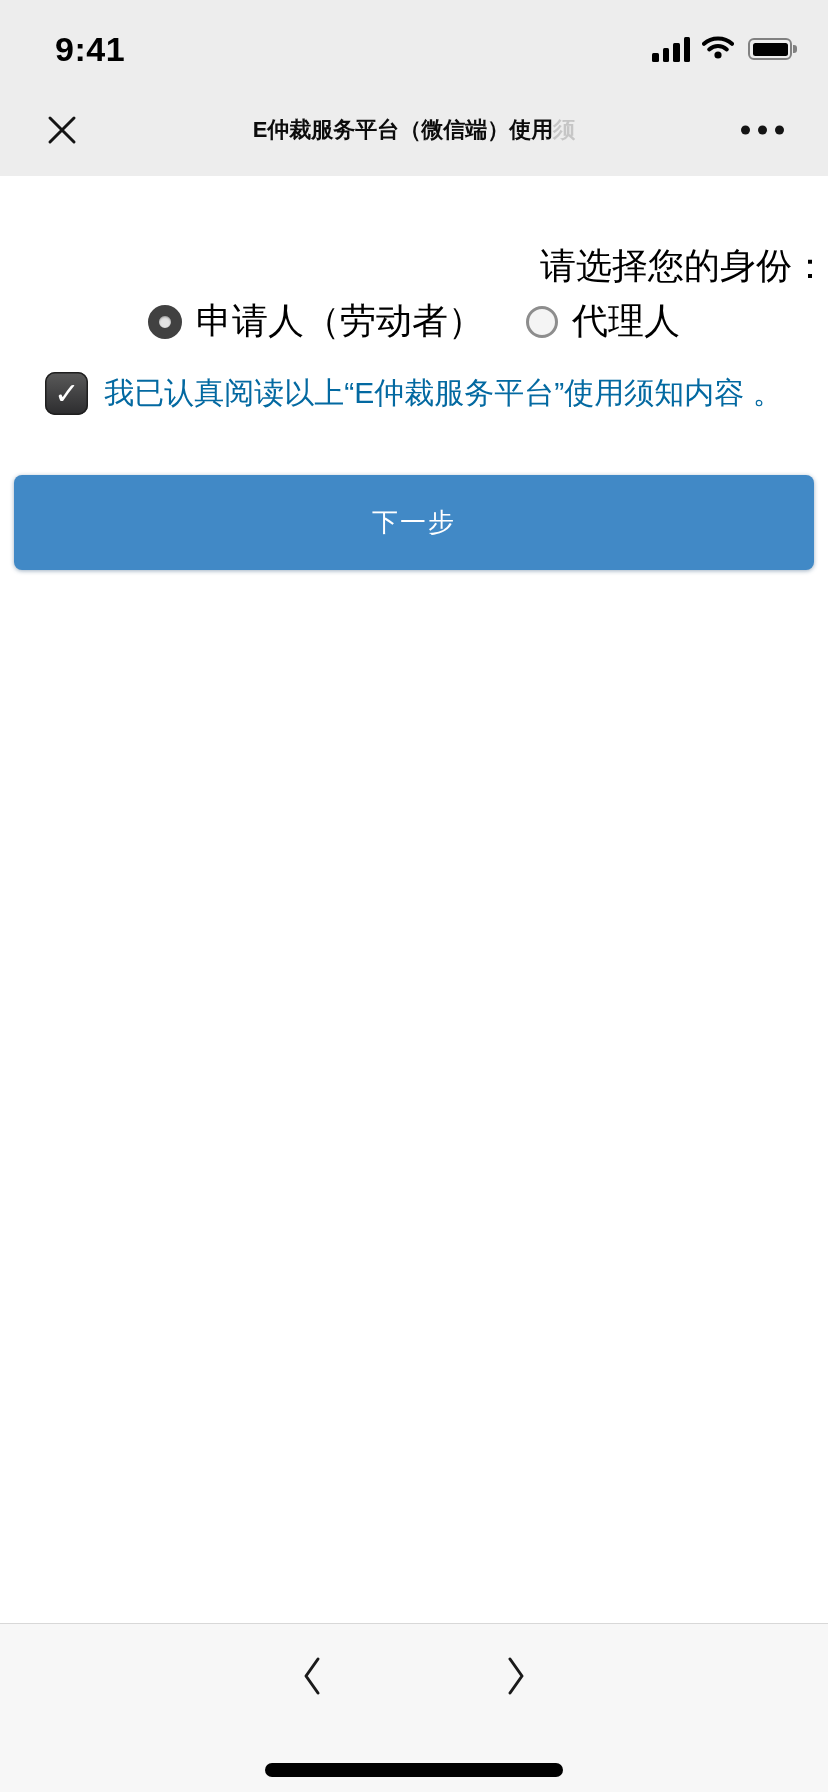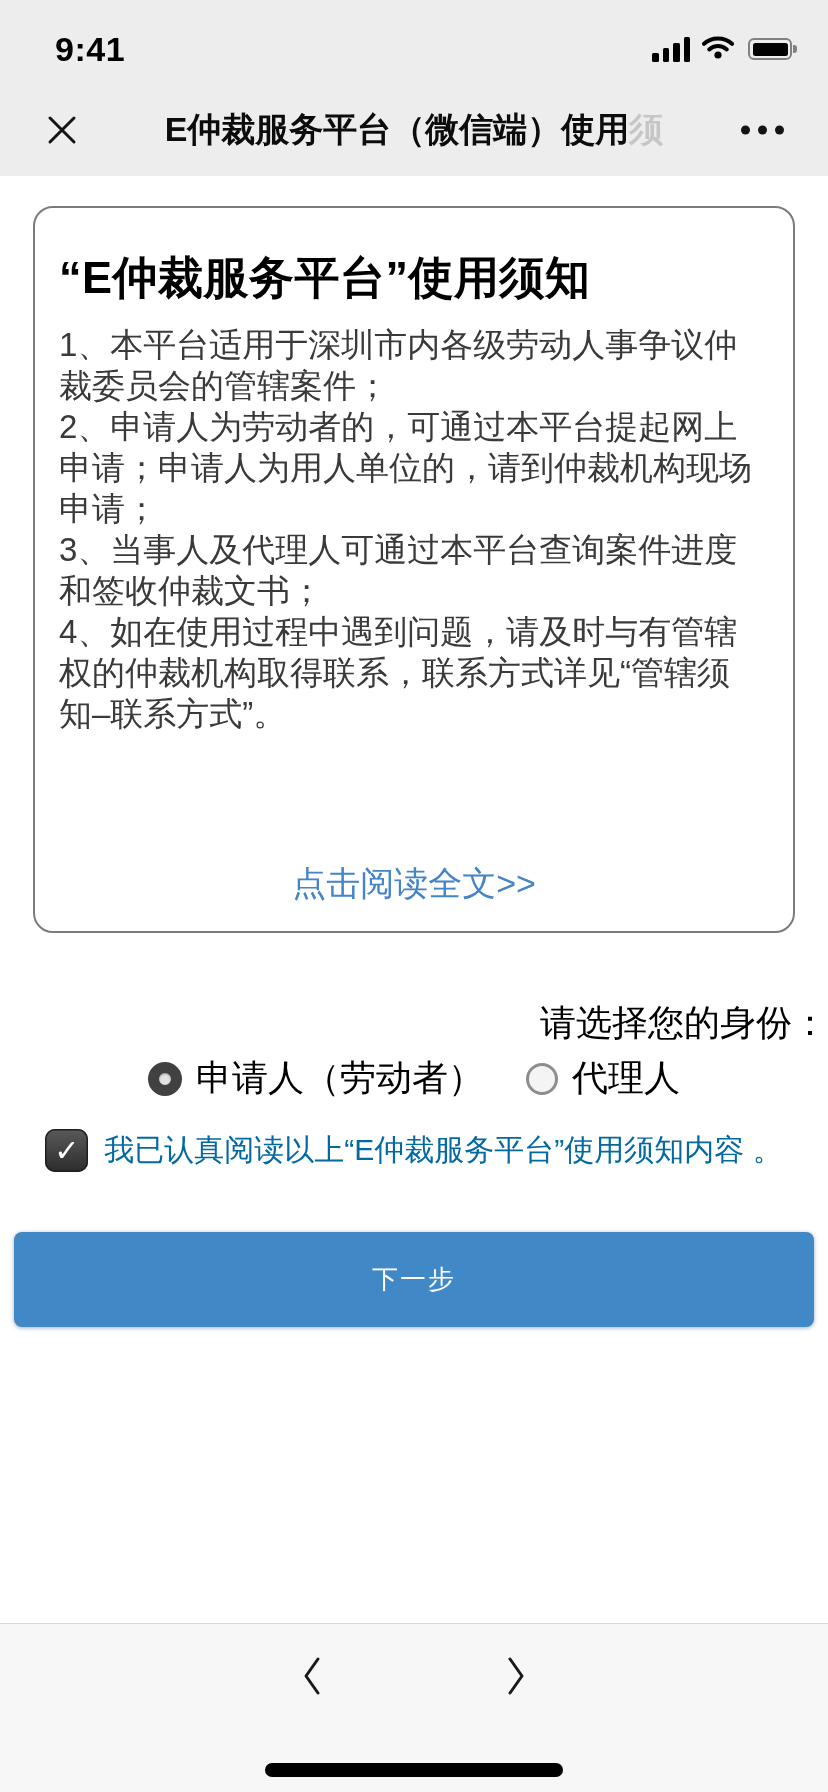--- a/index.html
+++ b/index.html
@@ -32,21 +32,21 @@
 
   
   .navbar {
     position: relative; height: 92px; background: #ededed;
     display: flex; align-items: center;
   }
   .close-btn { position: absolute; left: 44px; top: 50%; transform: translateY(-50%);
     width: 36px; height: 36px; display:flex; align-items:center; justify-content:center; }
   .nav-title {
     margin: 0 auto; max-width: 530px; overflow: hidden; white-space: nowrap;
-    font-size: 34px; font-weight: 600; color: #0c0c0c;
+    font-size: 22px; font-weight: 600; color: #0c0c0c;
   }
   .title-fade { color: #c6c6c6; }
   .more-btn { position: absolute; right: 44px; top: 50%; transform: translateY(-50%);
     display: flex; gap: 8px; padding: 10px 0; }
   .more-btn i { width: 9px; height: 9px; border-radius: 50%; background: #141414; display:block; }
 
   
   .notice-card {
     position: relative; margin: 30px 33px 0;
     height: 727px; border: 2px solid #7b7b7b; border-radius: 20px;
@@ -139,30 +139,20 @@
       </svg>
     </span>
     <div class="nav-title"><span>E仲裁服务平台（微信端）使用</span><span class="title-fade">须</span></div>
     <span class="more-btn">
       <i></i>
         <i></i>
         <i></i>
     </span>
   </div>
 
-  <div class="notice-card">
-    <div class="card-title">“E仲裁服务平台”使用须知</div>
-    <div class="notice-text">
-      <p>1、本平台适用于深圳市内各级劳动人事争议仲裁委员会的管辖案件；</p>
-      <p>2、申请人为劳动者的，可通过本平台提起网上申请；申请人为用人单位的，请到仲裁机构现场申请；</p>
-      <p>3、当事人及代理人可通过本平台查询案件进度和签收仲裁文书；</p>
-      <p>4、如在使用过程中遇到问题，请及时与有管辖权的仲裁机构取得联系，联系方式详见“管辖须知–联系方式”。</p>
-    </div>
-    <a class="read-more">点击阅读全文&gt;&gt;</a>
-  </div>
 
   <div class="identity-prompt">请选择您的身份：</div>
 
   <div class="radio-row">
     <span class="radio-option">
       <span class="radio-selected"></span>
       <span class="label">申请人（劳动者）</span>
     </span>
     <span class="radio-option">
       <span class="radio-unselected"></span>

